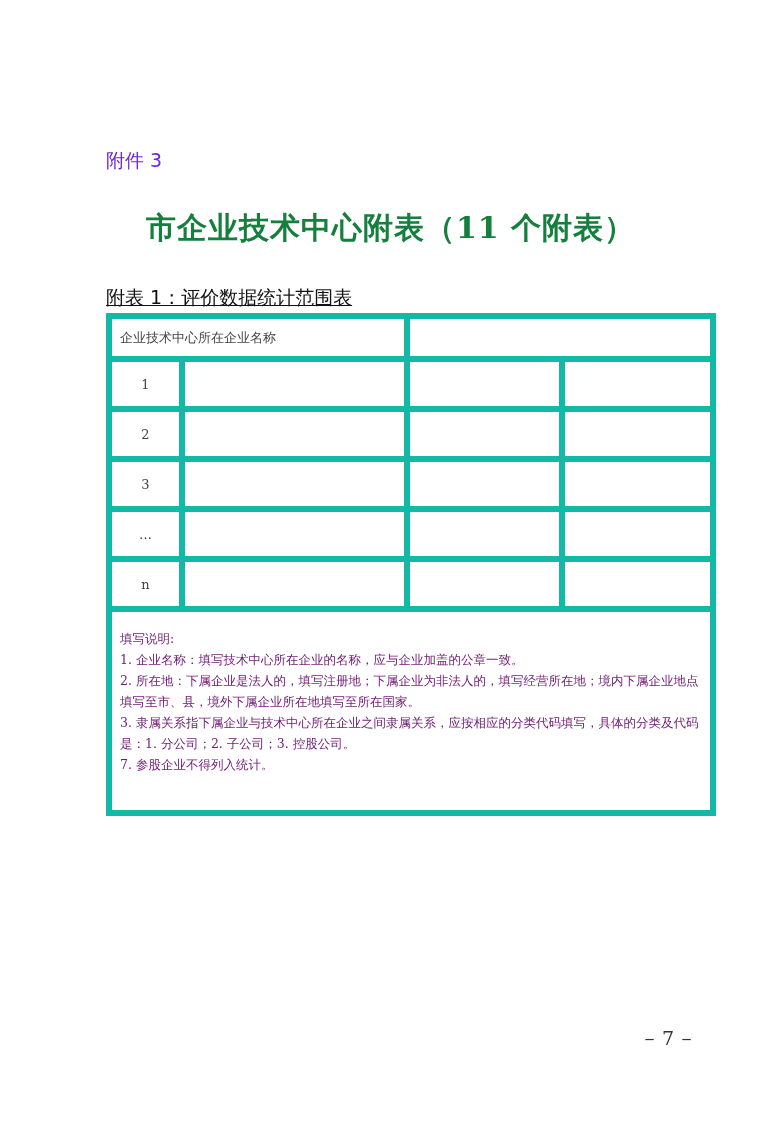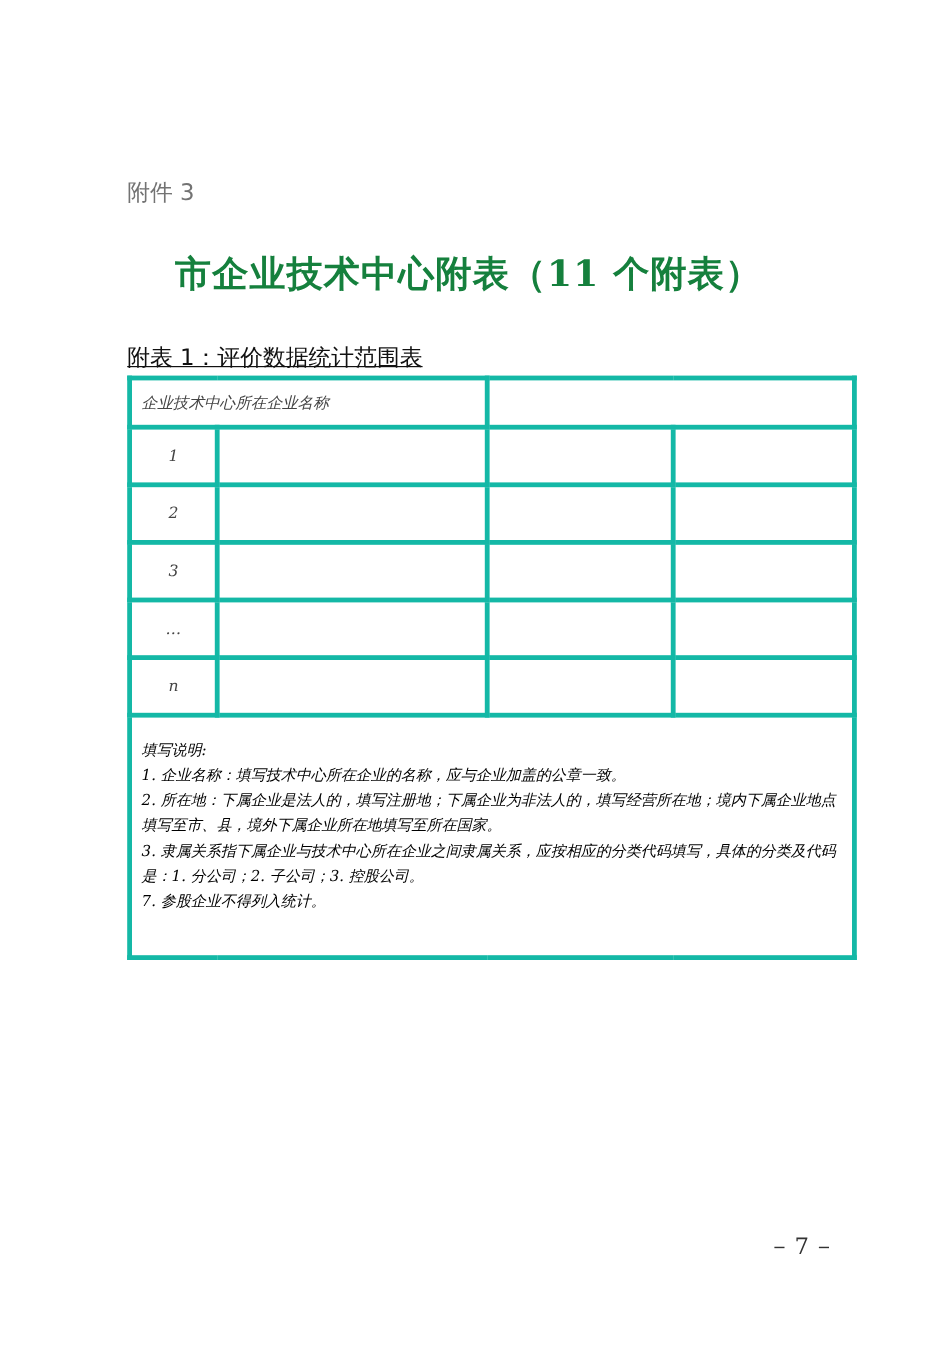--- a/index.html
+++ b/index.html
@@ -2,48 +2,47 @@
 <html><head>
   <meta charset="utf-8">
   <style>
     html, body { margin: 0; padding: 0; }
     body {
       width: 781px; height: 1125px; background: #ffffff; position: relative;
       font-family: "DejaVu Sans", "Liberation Sans", sans-serif; color: #1a1a1a;
       overflow: hidden;
     }
     .attach-label {
-      position: absolute; left: 106px; top: 148px; font-size: 19px; color: #737373;
+      position: absolute; left: 106px; top: 148px; font-size: 19px; color: #6d28d9;
     }
     .main-title {
       position: absolute; left: 0; width: 781px; top: 208px; text-align: center;
       font-family: "DejaVu Serif", "Liberation Serif", serif; font-weight: bold;
       font-size: 30px; letter-spacing: 1px; color: #15803d;
     }
     .table-title {
       position: absolute; left: 106px; top: 285px; font-size: 19px; color: #111; text-decoration: underline;
     }
     .form-table {
       position: absolute; left: 106px; top: 313px; width: 604px;
       border-collapse: collapse; table-layout: fixed;
       font-family: "DejaVu Serif", "Liberation Serif", serif;
     }
     .form-table td {
-      border: 4px solid #14b8a6; font-size: 13px; color: #444; padding: 0;
+      border: 6px solid #14b8a6; font-size: 13px; color: #444; padding: 0;
       vertical-align: middle;
-      font-style: italic;
     }
     .form-table .center { text-align: center; }
     .row-name td { height: 37px; }
     .row-name .name-label { padding-left: 8px; text-align: left; }
     .row-head td { height: 45px; }
     .row-data td { height: 44px; }
     .row-notes td {
       height: 182px; vertical-align: top; padding: 16px 8px 0 8px;
-      font-size: 12.5px; line-height: 21px; color: #000000;
+      font-size: 12.5px; line-height: 21px; color: #701a75;
     }
     .notes-line { display: block; }
     .page-number {
       position: absolute; left: 640px; top: 1026px; font-size: 19px; color: #333;
       font-family: "DejaVu Serif", "Liberation Serif", serif; letter-spacing: 3px;
     }
   </style>
 </head>
 <body>
 

